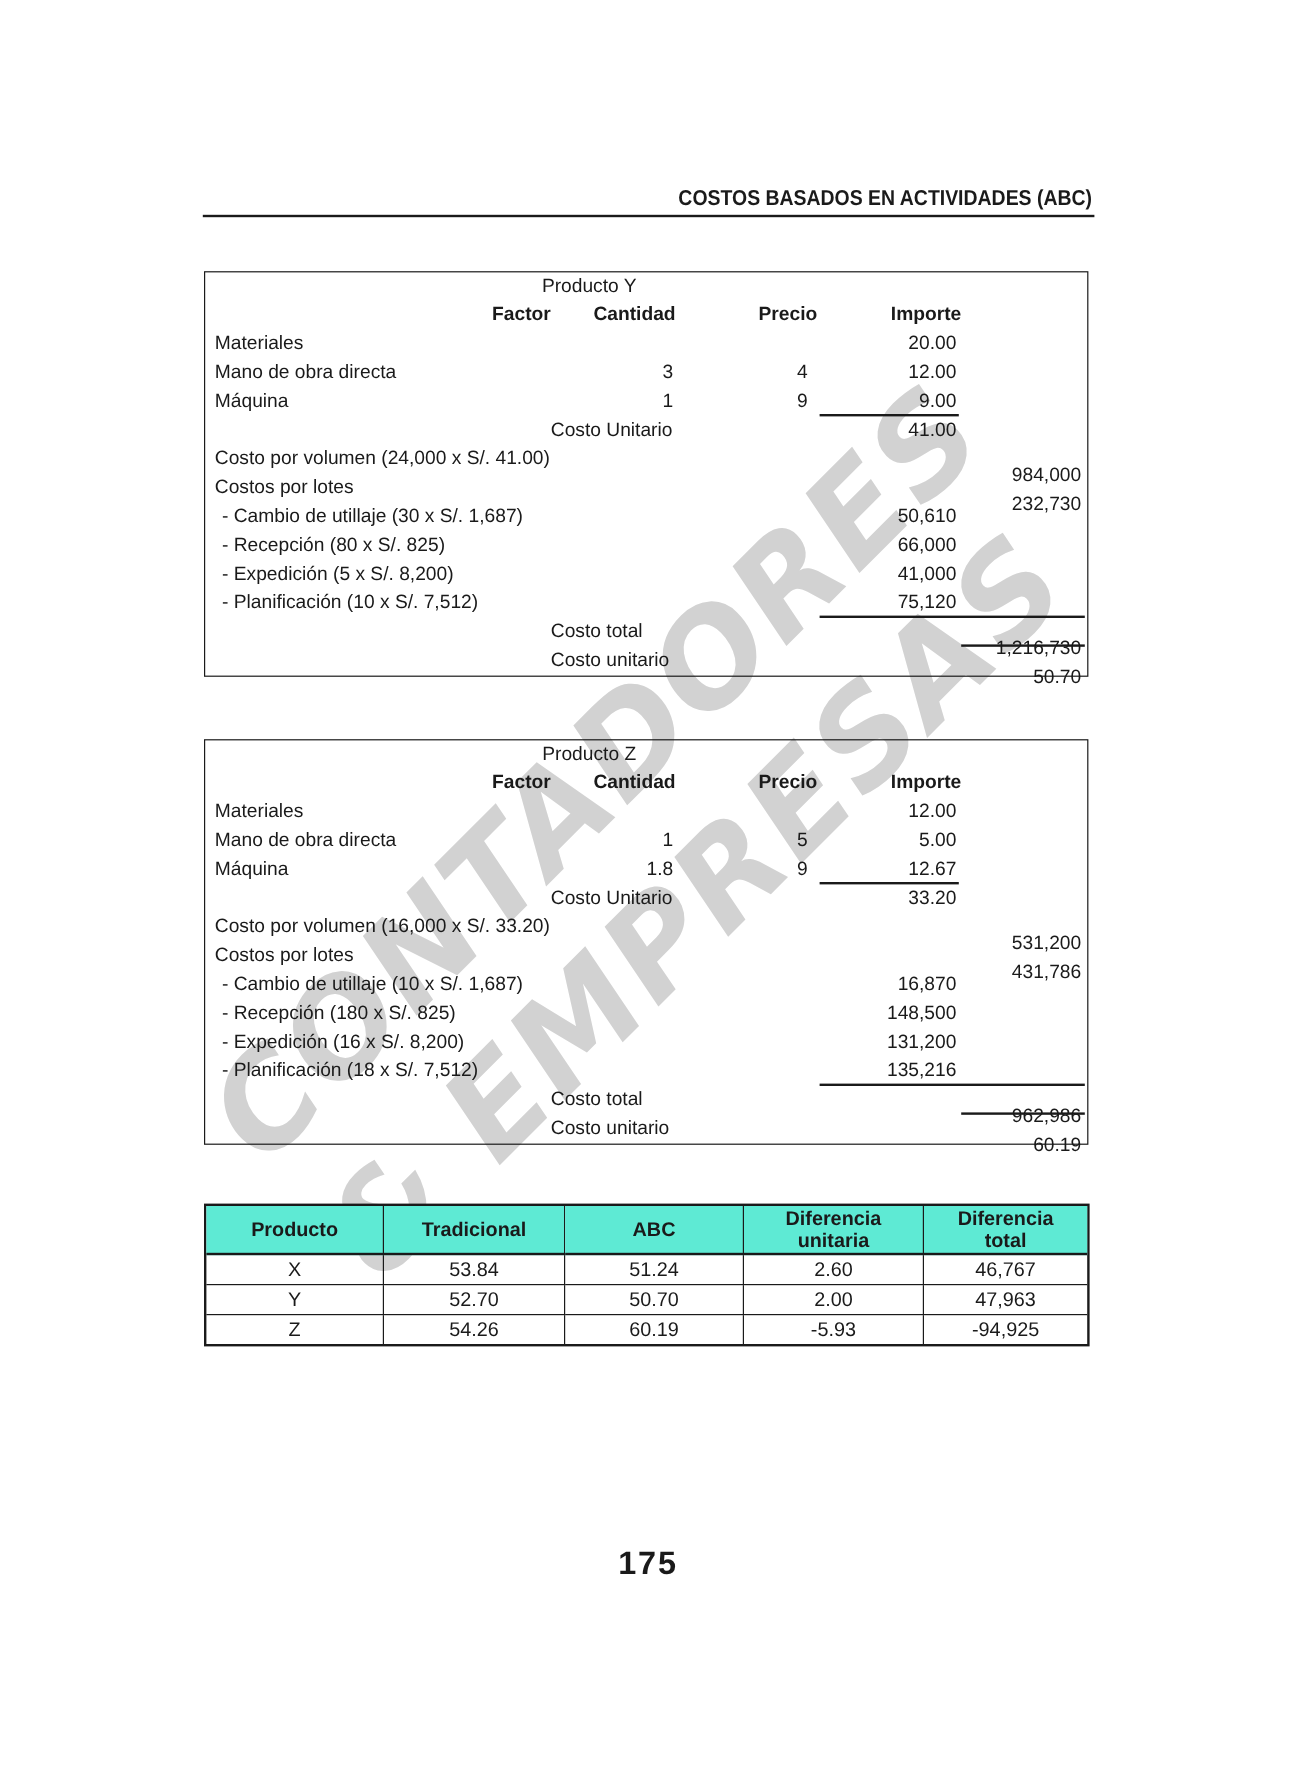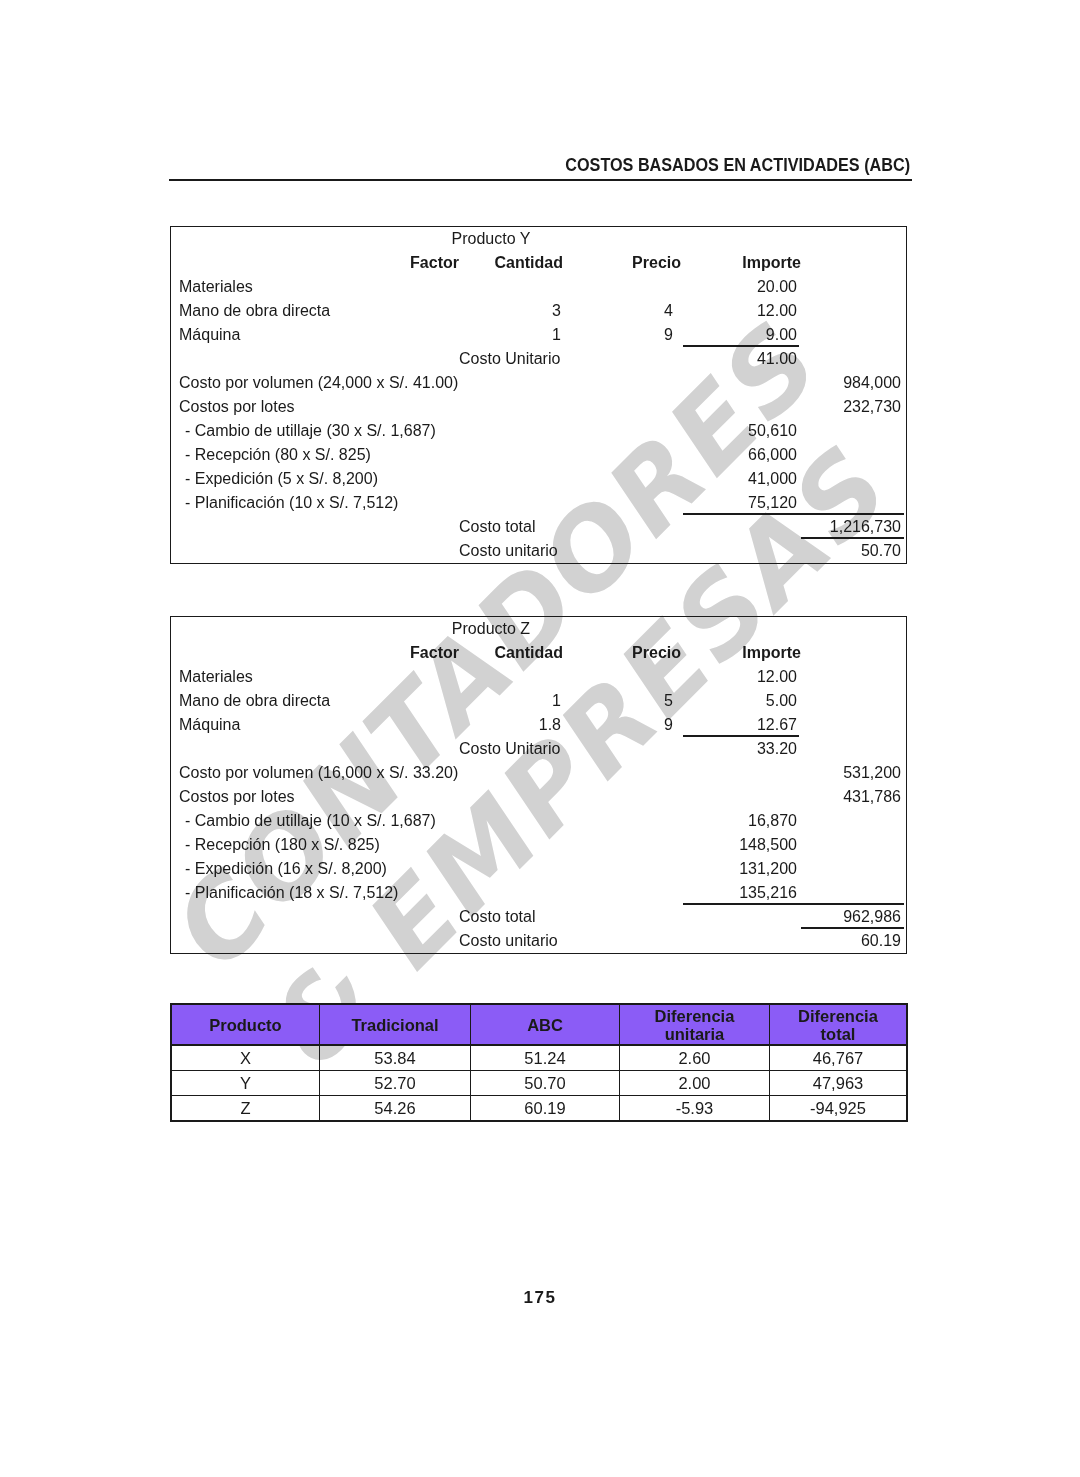--- a/index.html
+++ b/index.html
@@ -41,51 +41,51 @@
   .ptable.y{top:226px;}
   .ptable.z{top:616px;}
   .prow,.ptitle,.phead{position:relative;height:24px;}
   .pc{position:absolute;top:0;height:24px;line-height:24px;white-space:nowrap;}
   .pc.a {left:8px;width:280px;text-align:left;}
   .pc.a.ind{left:14px;}
   .pc.b {left:288px;width:102px;text-align:right;}
   .pc.bm{left:288px;width:240px;text-align:left;}
   .pc.c {left:392px;width:110px;text-align:right;}
   .pc.d {left:512px;width:114px;text-align:right;}
-  .pc.e {left:630px;width:100px;text-align:right;}
+  .pc.e {left:630px;width:100px;text-align:right;margin-top:14px;}
   .pc.hd{font-weight:bold;text-align:right;}
   .pc.h-factor  {left:0;width:288px;}
   .pc.h-cantidad{left:288px;width:104px;}
   .pc.h-precio  {left:392px;width:118px;}
   .pc.h-importe {left:512px;width:118px;}
   .ptitle .t{position:absolute;left:240px;width:160px;text-align:center;font-weight:normal;line-height:24px;}
   .ul{position:absolute;bottom:0;height:2px;background:#1a1a1a;}
   .ul.imp {left:512px;width:116px;}
   .ul.impt{left:512px;width:221px;}
   .ul.tot {left:630px;width:103px;}
 
   
   .ctable{
     position:absolute;left:170px;top:1003px;width:734px;
     border:2px solid #1a1a1a;font-size:16.5px;
   }
   .crow{display:grid;grid-template-columns:148px 151px 149px 150px 1fr;}
   .ccell{border-right:1.5px solid #1a1a1a;text-align:center;}
   .ccell:last-child{border-right:none;}
   .chead .ccell{
-    background:#8b5cf6;height:39px;border-bottom:2px solid #1a1a1a;
+    background:#5eead4;height:39px;border-bottom:2px solid #1a1a1a;
     display:flex;align-items:center;justify-content:center;
     font-weight:bold;line-height:18px;white-space:pre-line;
   }
   .cbody .ccell{height:24px;line-height:24px;border-bottom:1.5px solid #1a1a1a;}
   .cbody:last-child .ccell{border-bottom:none;}
 
   .page-num{
     position:absolute;top:1288px;left:0;width:1080px;text-align:center;
-    font-size:17px;font-weight:bold;letter-spacing:1.5px;
+    font-size:27px;font-weight:bold;letter-spacing:1.5px;
   }
 </style>
 </head>
 <body>
 
 <div class="page">
 
   <div class="watermark">
     <div>CONTADORES</div>
     <div>&amp; EMPRESAS</div>

